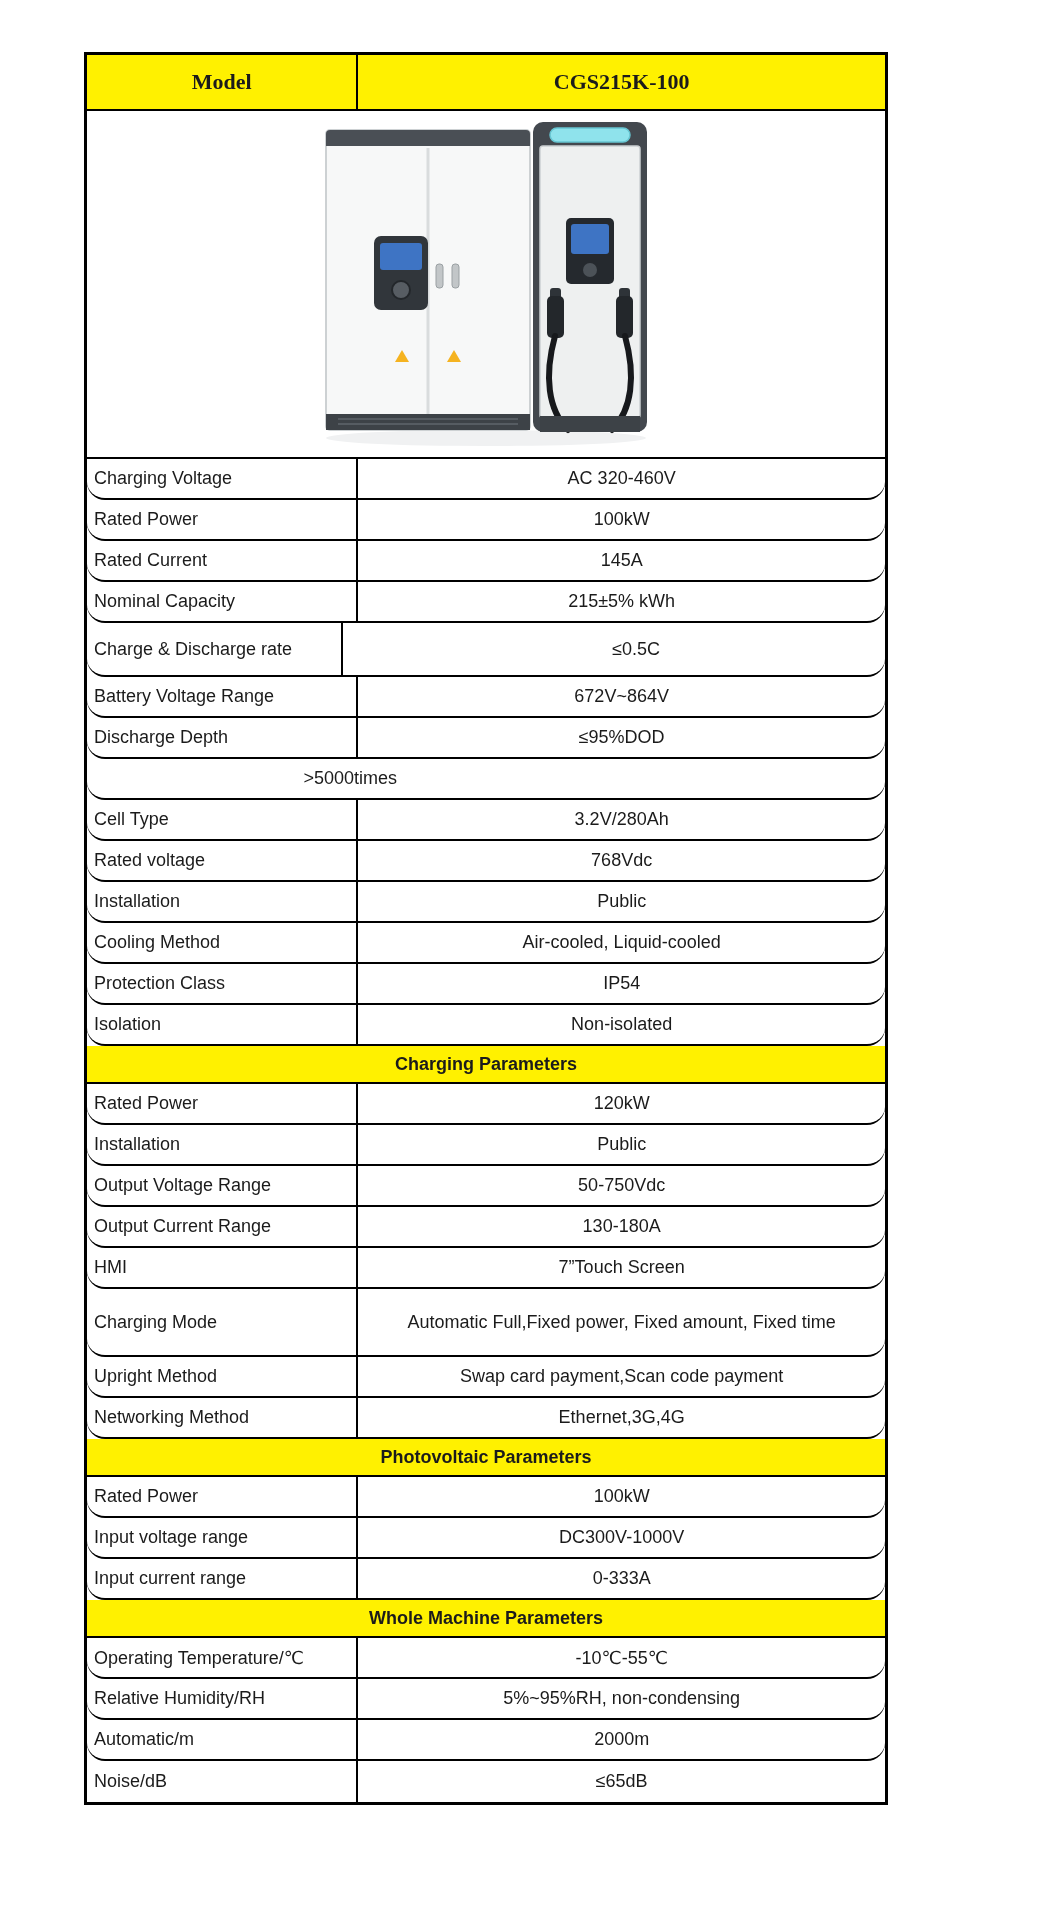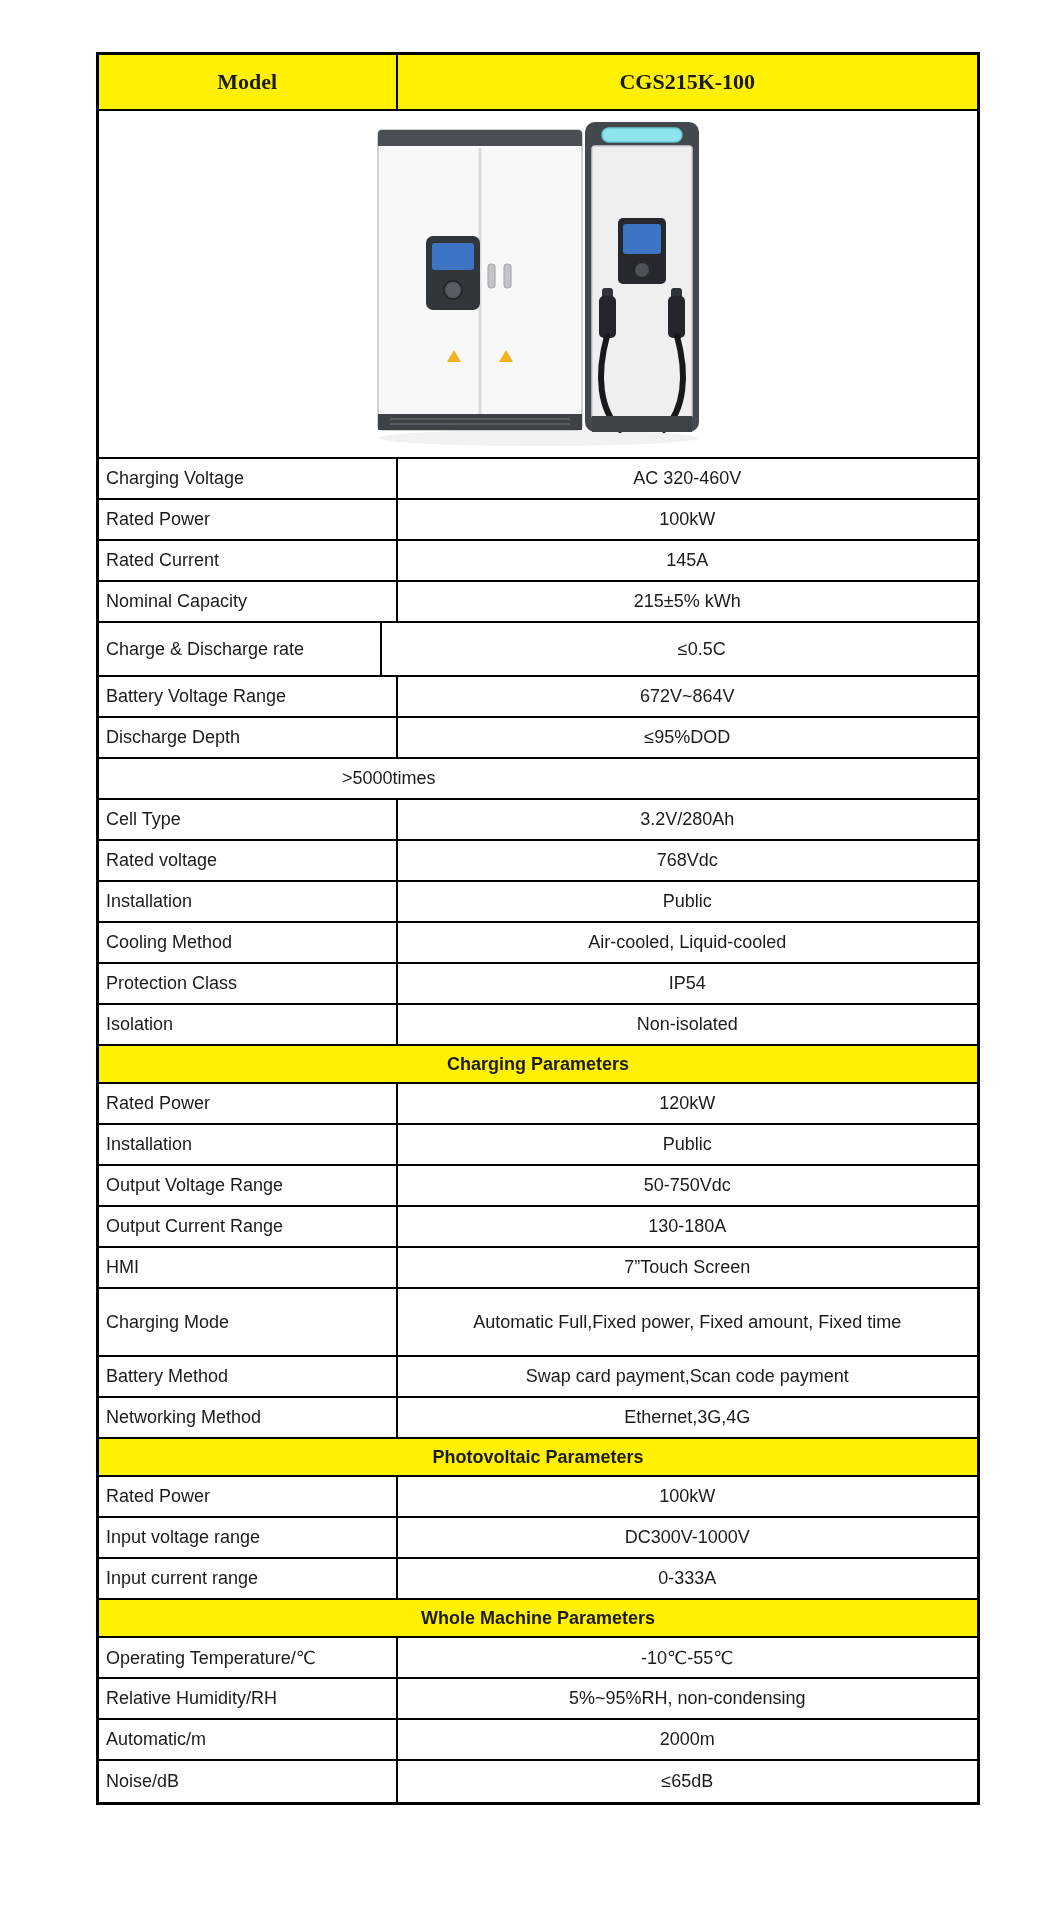--- a/index.html
+++ b/index.html
@@ -5,22 +5,22 @@
   * { box-sizing: border-box; margin: 0; padding: 0; }
   html, body { background: #ffffff; }
   body {
     width: 1060px; height: 1930px;
     font-family: "Liberation Sans", "DejaVu Sans", sans-serif;
     color: #1b1b1b;
     position: relative;
   }
   .spec-table {
     position: absolute;
-    left: 96px; top: 52px;
-    width: 884px;
+    left: 84px; top: 52px;
+    width: 804px;
     border: 3px solid var(--border-black, #000);
     background: #fff;
   }
   .header-row {
     display: flex;
     height: 56px;
     background: var(--header-yellow, #fff100);
     border-bottom: 2px solid var(--border-black, #000);
   }
   .header-cell {
@@ -41,20 +41,21 @@
     background: var(--header-yellow, #fff100);
     border-bottom: 2px solid var(--border-black, #000);
     display: flex; align-items: center; justify-content: center;
     font-weight: bold; font-size: 18px;
   }
   .section-header.regular { font-weight: normal; }
   .row {
     display: flex;
     min-height: 41px;
     border-bottom: 2px solid var(--border-black, #000);
+    border-radius: 18px;
   }
   .section-rows:last-of-type .row:last-child { border-bottom: none; }
   #section-rows-0 .row:nth-child(5) { min-height: 54px; gap: 44px; }
   #section-rows-1 .row:nth-child(6) { min-height: 68px; }
   .cell { display: flex; align-items: center; font-size: 18px; }
   .label-cell {
     width: 34%;
     border-right: 2px solid var(--border-black, #000);
     padding: 4px 4px 4px 7px;
     justify-content: flex-start;
@@ -218,21 +219,21 @@
     <div class="cell label-cell">HMI</div>
     <div class="cell value-cell">7”Touch Screen</div>
   </div>
 
   <div class="row">
     <div class="cell label-cell">Charging Mode</div>
     <div class="cell value-cell">Automatic Full,Fixed power, Fixed amount, Fixed time</div>
   </div>
 
   <div class="row">
-    <div class="cell label-cell">Battery Method</div>
+    <div class="cell label-cell">Upright Method</div>
     <div class="cell value-cell">Swap card payment,Scan code payment</div>
   </div>
 
   <div class="row">
     <div class="cell label-cell">Networking Method</div>
     <div class="cell value-cell">Ethernet,3G,4G</div>
   </div>
 </div>
 
   <div class="section-header">Photovoltaic Parameters</div>

